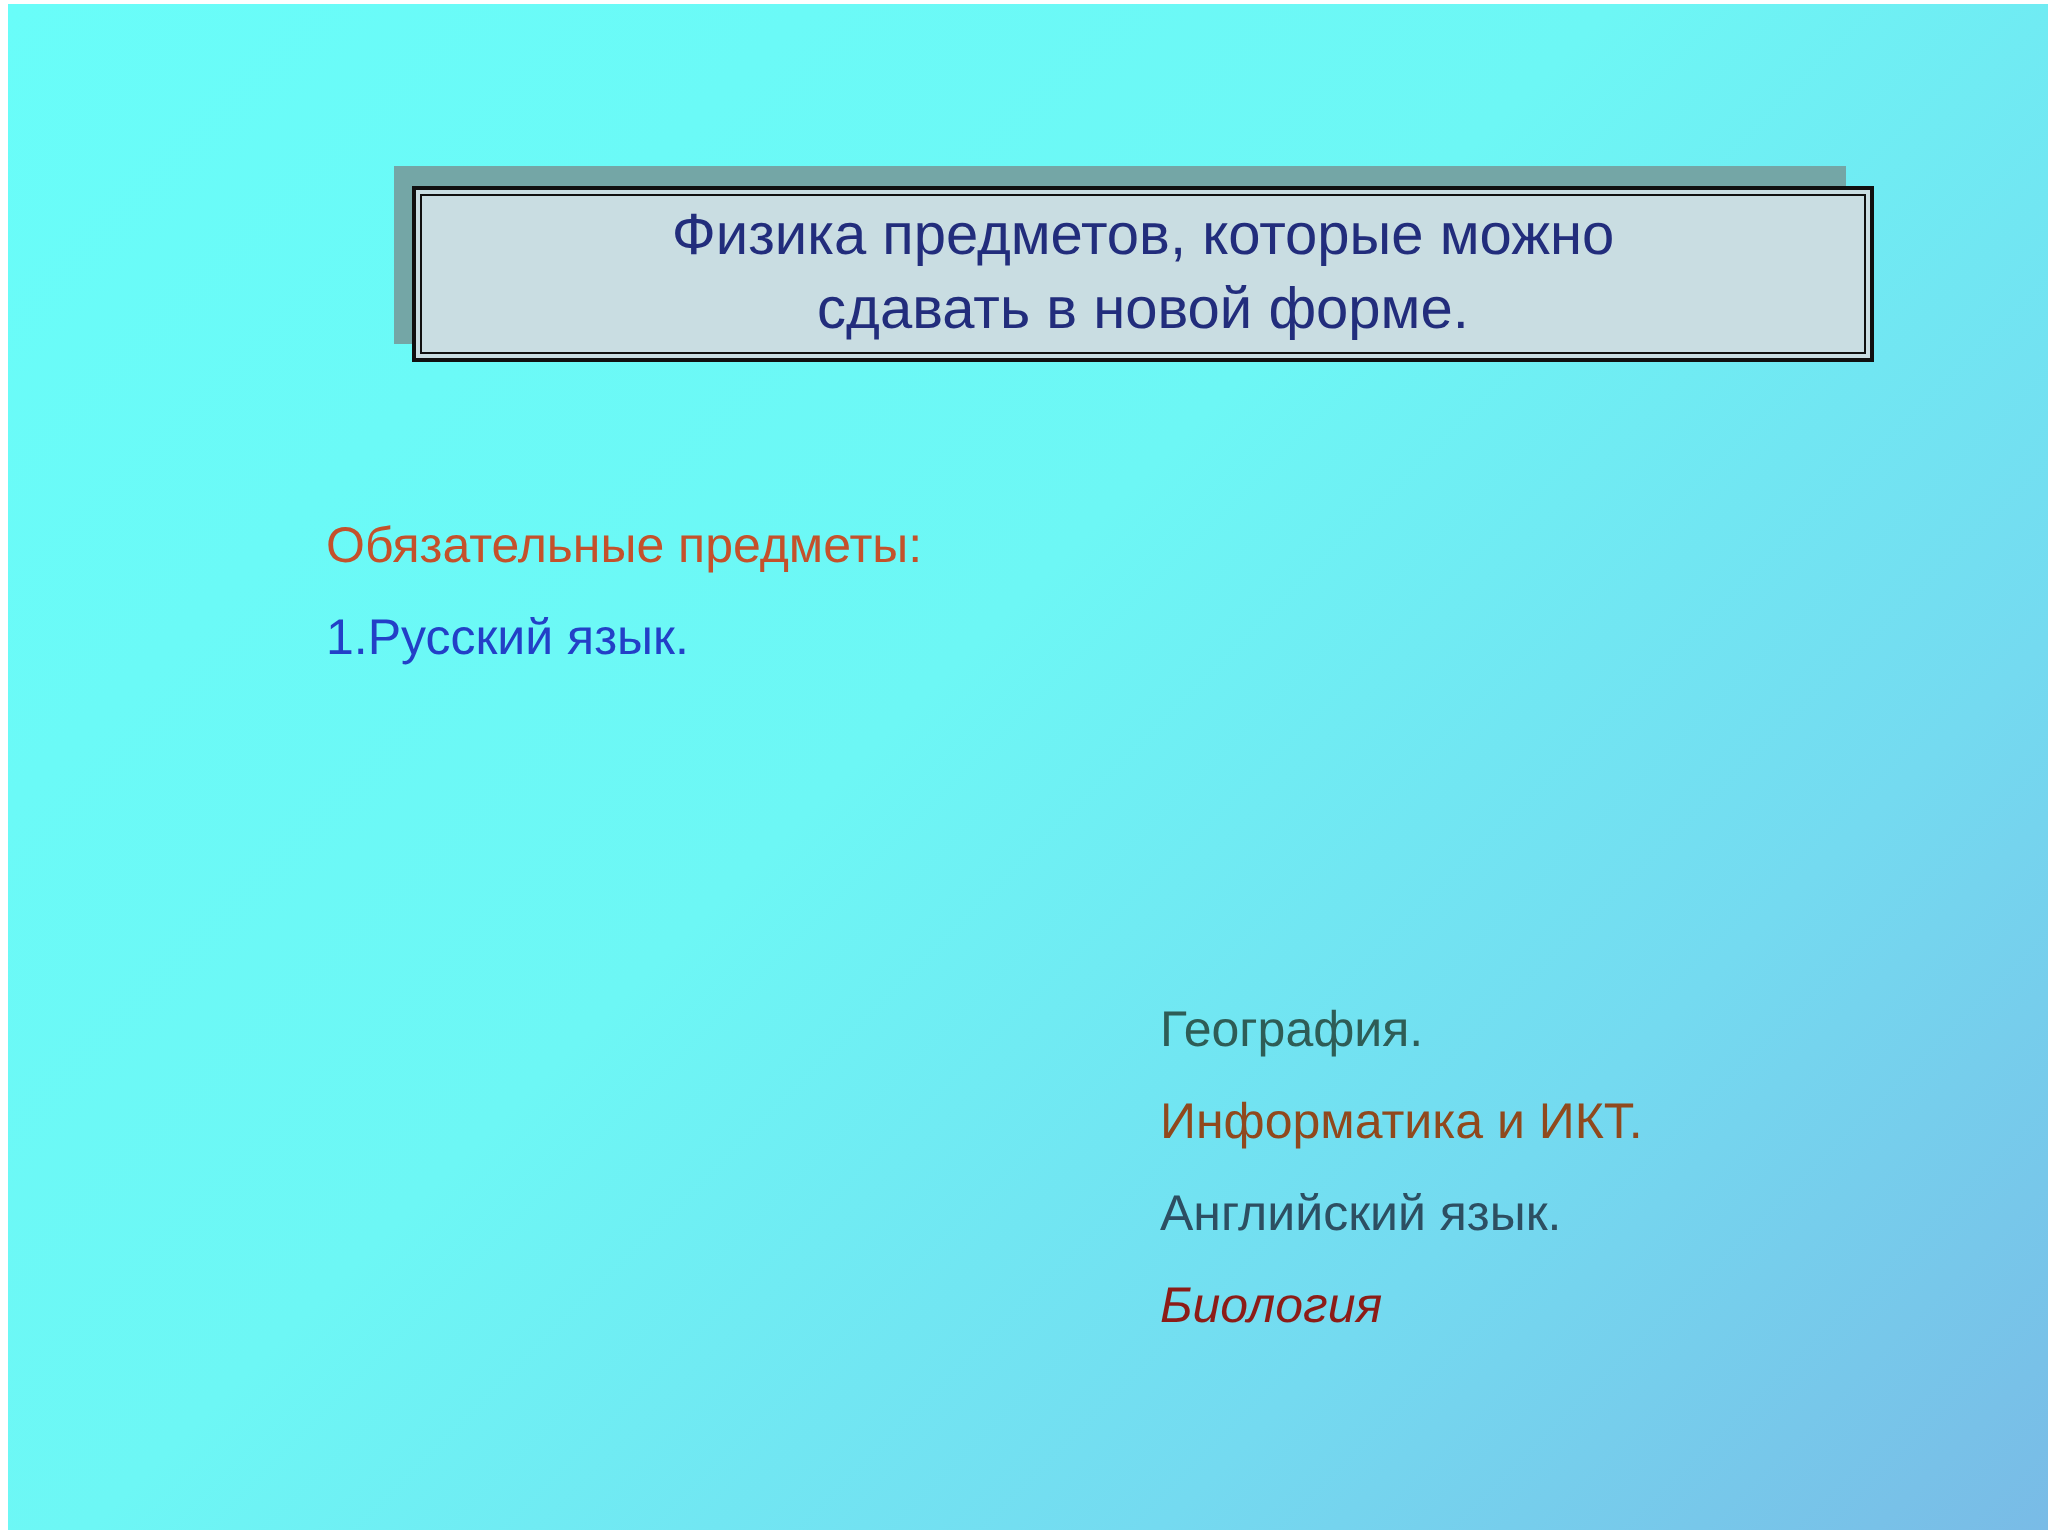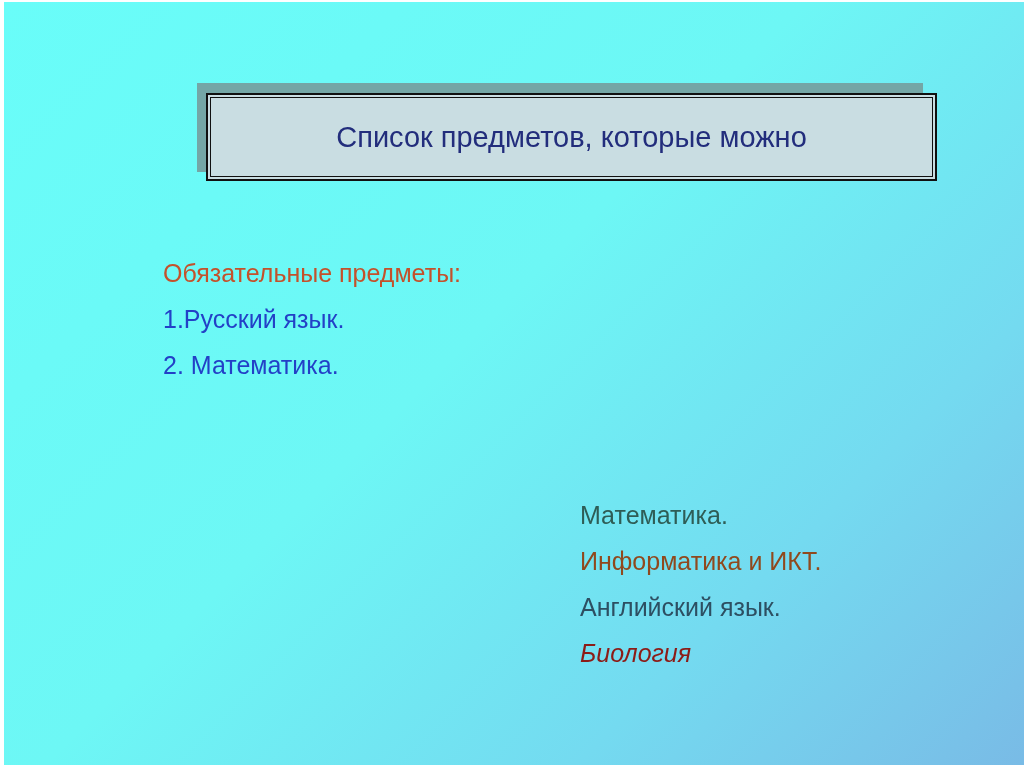--- a/index.html
+++ b/index.html
@@ -64,33 +64,33 @@
 </head>
 <body>
 
 <div class="frame">
   <div class="slide">
 
     <div class="title-group">
       <div class="title-shadow"></div>
       <div class="title-box">
         <div class="title-inner">
-          <span class="line">Список предметов, которые можно</span>
+          <span class="line">Физика предметов, которые можно</span>
+          <span class="line">сдавать в новой форме.</span>
         </div>
       </div>
     </div>
 
     <div class="text-block block-mandatory">
       <span class="line" style="color: rgb(196, 81, 43);">Обязательные предметы:</span>
       <span class="line" style="color: rgb(35, 64, 199);">1.Русский язык.</span>
-      <span class="line" style="color: rgb(35, 64, 199);">2. Математика.</span>
     </div>
 
 
     <div class="text-block block-optional-right">
-      <span class="line" style="color: rgb(46, 93, 86);">Математика.</span>
+      <span class="line" style="color: rgb(46, 93, 86);">География.</span>
       <span class="line" style="color: rgb(144, 73, 29); text-align: center;">Информатика и ИКТ.</span>
       <span class="line" style="color: rgb(45, 79, 98);">Английский язык.</span>
       <span class="line" style="color: rgb(140, 28, 23); font-style: italic;">Биология</span>
     </div>
 
   </div>
 </div>
 
 </body></html>

